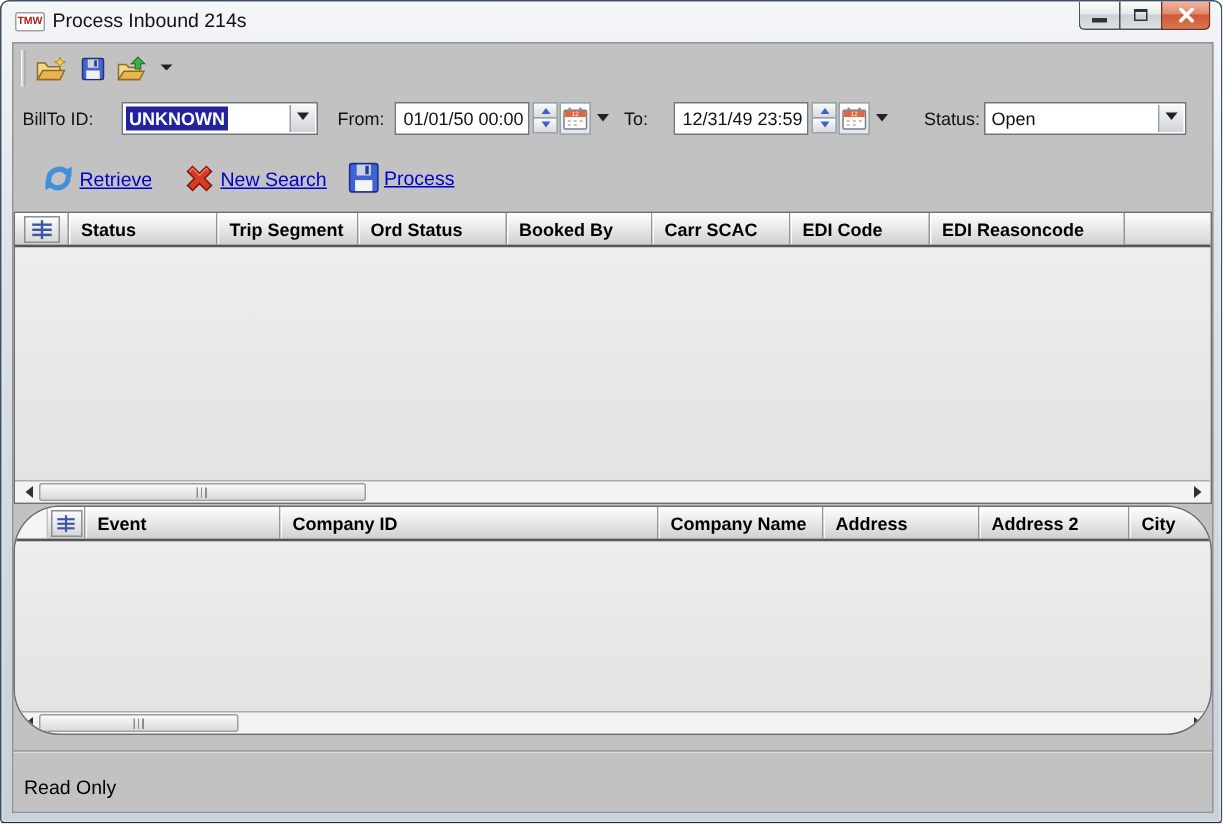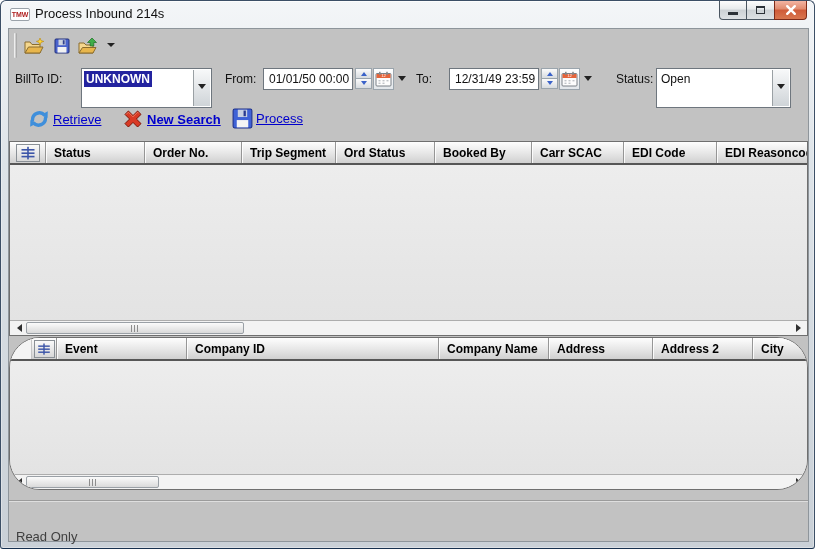--- a/index.html
+++ b/index.html
@@ -51,21 +51,21 @@
   .tb-btn { position:absolute; top:4px; width:26px; height:26px;
     display:flex; align-items:center; justify-content:center; }
   .tb-btn.b1 { left:12px; } .tb-btn.b2 { left:40px; } .tb-btn.b3 { left:66px; }
   .tb-overflow { position:absolute; left:98px; top:14px; width:0; height:0;
     border:4px solid transparent; border-top:4px solid #222; }
 
   
   .filters { position:absolute; left:0; top:38px; width:100%; height:28px; font-size:12px; color:#111; }
   .flabel { position:absolute; top:5px; }
   .lbl-billto { left:6px; } .lbl-from { left:216px;text-align:right; } .lbl-to { left:407px; } .lbl-status { left:607px; }
-  .combo { position:absolute; top:1px; height:40px; background:#fff; border:1px solid #6e767e; }
+  .combo { position:absolute; top:1px; height:22px; background:#fff; border:1px solid #6e767e; }
   .combo-billto { left:72px; width:131px; }
   .combo-status { left:647px; width:135px; }
   .combo-text { position:absolute; left:2px; top:2px; line-height:16px; padding:0 2px; }
   .combo-text.selected { background:#23239f; color:#fff; font-weight:bold; }
   .combo-btn { position:absolute; right:1px; top:1px; bottom:1px; width:17px;
     background:linear-gradient(180deg,#f7f8f9,#cfd4d8); border-left:1px solid #9aa0a4;
     display:flex; align-items:center; justify-content:center; }
   .tri-down { width:0; height:0; border:4px solid transparent; border-top:5px solid #222; margin-top:4px; }
   .datefield { position:absolute; top:1px; width:90px; height:22px; background:#fff;
     border:1px solid #6e767e; line-height:20px; padding-left:5px; }
@@ -81,21 +81,21 @@
     background:linear-gradient(180deg,#ffffff,#e2e6ea); border:1px solid #9aa4ac;
     display:flex; align-items:center; justify-content:center; }
   .cal-from { left:364px; } .cal-to { left:550px; }
   .dd-arrow { position:absolute; top:9px; width:0; height:0;
     border:4px solid transparent; border-top:5px solid #222; }
   .arr-from { left:389px; } .arr-to { left:575px; }
 
   
   .links { position:absolute; left:0; top:76px; height:30px; width:100%; }
   .linkbtn { position:absolute; top:2px; display:flex; align-items:center; cursor:pointer; text-decoration:none; }
-  .link-retrieve { left:18px; } .link-newsearch { left:112px;font-weight:bold; } .link-process { left:222px;text-align:center; }
+  .link-retrieve { left:18px; } .link-newsearch { left:112px; } .link-process { left:222px;text-align:center; }
   .linkbtn span { color:#0000cc; text-decoration:underline; font-size:13px; margin-left:2px; }
 
   
   .grid { position:absolute; left:0; width:799px; border:1px solid #6f6f6f; background:#e9e9e9; overflow:hidden; }
   .grid-upper { top:112px; height:195px; }
   .grid-lower { top:308px; height:153px;border-radius:31px; }
   .ghead { display:flex; height:23px; overflow:hidden; border-bottom:2px solid #565656;
     background:linear-gradient(180deg,#fdfdfd,#d5d5d5); }
   .gcell { flex:none; height:21px; padding:4px 0 0 8px; font-size:12px; font-weight:bold; color:#000;
     background:linear-gradient(180deg,#fefefe 0%,#e6e6e6 55%,#d0d0d0 100%);
@@ -123,21 +123,21 @@
   .sb-thumb { position:absolute; top:1px; height:12px;
     background:linear-gradient(180deg,#fbfbfb,#dadada); border:1px solid #9aa0a6; border-radius:2px; }
   .grid-upper .sb-thumb { left:16px; width:218px; }
   .grid-lower .sb-thumb { left:16px; width:133px; }
   .sb-grip { position:absolute; left:50%; top:2px; width:8px; height:7px; margin-left:-4px;
     background:repeating-linear-gradient(90deg,#8d8d8d 0 1px,transparent 1px 3px); }
 
   
   .statusbar { position:absolute; left:0; bottom:0; width:100%; height:41px;
     background:#c2c2c2; border-top:1px solid #9b9b9b; box-shadow:inset 0 1px 0 #dedede; }
-  .status-text { position:absolute; left:7px; top:28px; font-size:13px; color:#404040;text-align:right; }
+  .status-text { position:absolute; left:7px; top:16px; font-size:13px; color:#000000;text-align:right; }
 </style>
 </head>
 <body>
 
 <div class="window">
 
   <div class="titlebar">
     <span class="app-icon">TMW</span>
     <span class="title-text">Process Inbound 214s</span>
     <div class="winbtns">
@@ -288,21 +288,20 @@
           <div class="chooser-btn">
             <svg width="18" height="14" viewBox="0 0 18 14">
               <rect x="2.5" y="3" width="13" height="1.6" fill="#3c55a8"></rect>
               <rect x="2.5" y="6.4" width="13" height="1.6" fill="#3c55a8"></rect>
               <rect x="2.5" y="9.8" width="13" height="1.6" fill="#3c55a8"></rect>
               <rect x="8.2" y="0.8" width="1.6" height="12.6" fill="#3c55a8"></rect>
             </svg>
           </div>
         </div>
       <div class="gcell" style="width: 99px;">Status</div>
-          <div class="gcell" style="width: 97px;">Order No.</div>
           <div class="gcell" style="width: 94px;">Trip Segment</div>
           <div class="gcell" style="width: 99px;">Ord Status</div>
           <div class="gcell" style="width: 97px;">Booked By</div>
           <div class="gcell" style="width: 92px;">Carr SCAC</div>
           <div class="gcell" style="width: 93px;">EDI Code</div>
           <div class="gcell" style="width: 130px;">EDI Reasoncode</div>
         </div>
       <div class="gbody"></div>
       <div class="hscroll">
         <div class="sb-arrow left">

